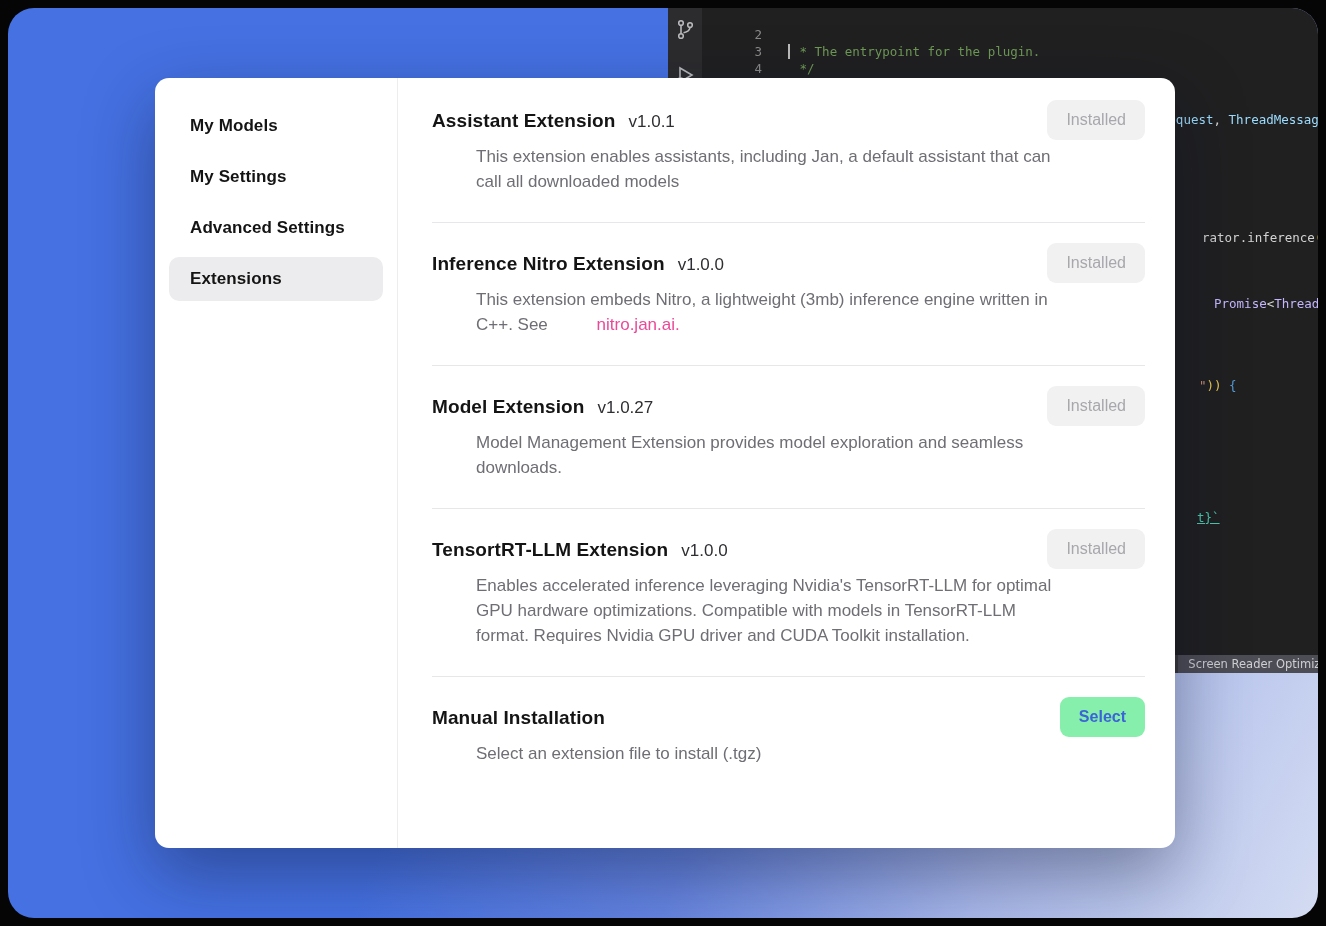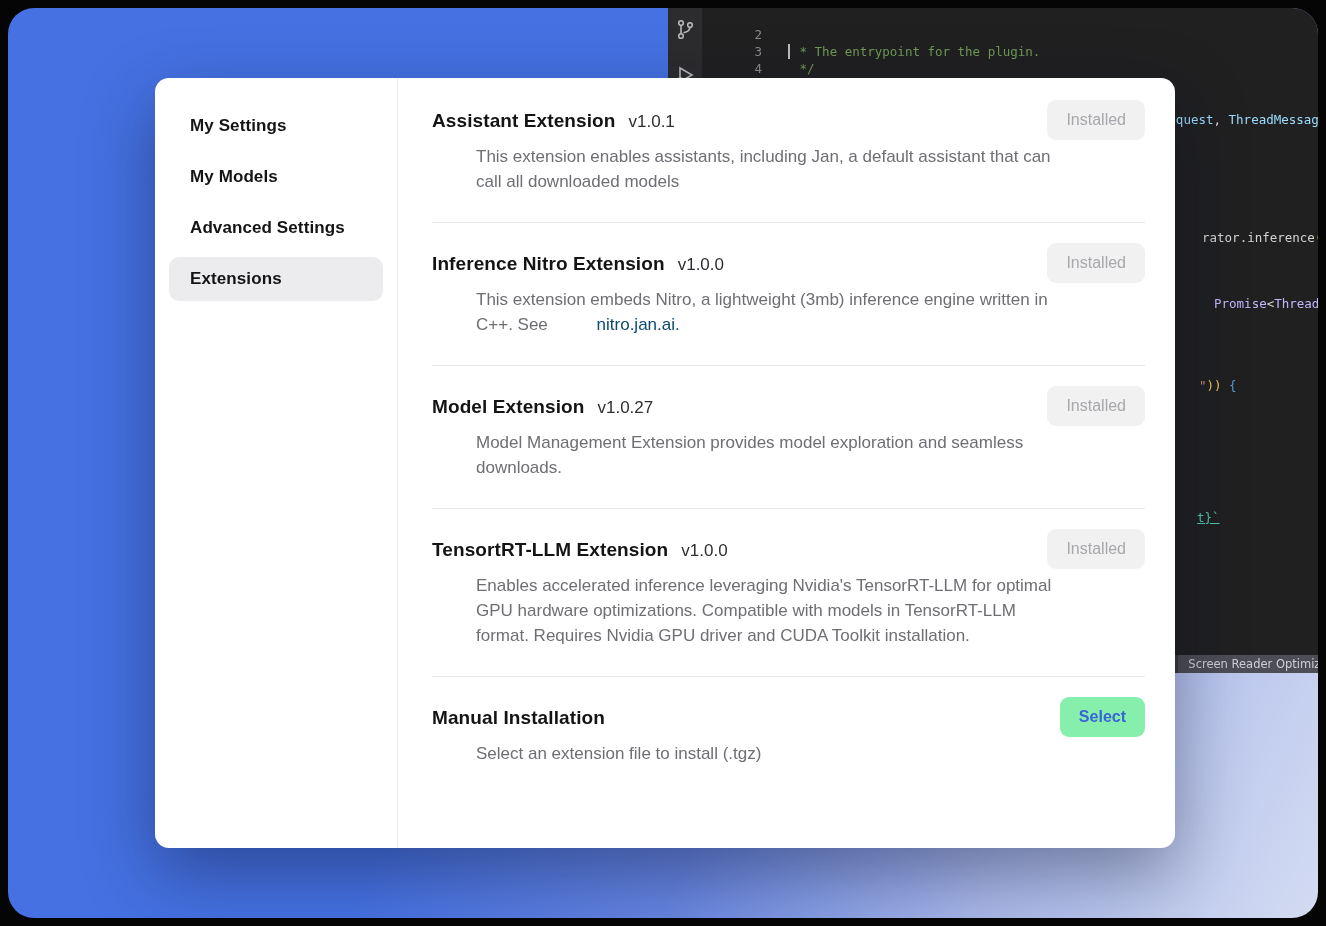--- a/index.html
+++ b/index.html
@@ -49,21 +49,21 @@
                color:#141414; cursor:pointer; letter-spacing:.1px; }
   .side-item.active { background:#ececee; }
   .content { flex:1; padding:32px 30px 0 34px; }
   .ext-row { position:relative; border-bottom:1px solid #e7e7e9; padding:30px 0 28px 0; }
   .ext-row.first { padding-top:0; }
   .ext-row.last { border-bottom:none; }
   .ext-head { display:flex; align-items:baseline; }
   .ext-title { font-size:19px; font-weight:700; color:#141414; letter-spacing:.1px; }
   .ext-version { font-size:17px; font-weight:400; color:#2f2f33; margin-left:13px; }
   .ext-desc { margin-top:12px; max-width:585px; font-size:17px; line-height:25px; color:#6e6e74;margin-left:44px; }
-  .ext-desc a { color:#0c4a6e; text-decoration:none; cursor:pointer;padding-left:44px; }
+  .ext-desc a { color:#ec4899; text-decoration:none; cursor:pointer;padding-left:44px; }
   .btn { position:absolute; right:0; top:20px; border:none; border-radius:9px;
          padding:11px 19px; font-size:16px; font-family:"Liberation Sans", sans-serif; }
   .ext-row.first .btn { top:-10px; }
   .btn.installed { background:#f1f1f2; color:#a7a7ac; font-weight:500; cursor:default; }
   .btn.select { background:#86efac; color:#3b64d8; font-weight:700; cursor:pointer; }
 </style>
 </head>
 <body>
 
 <div class="scene">
@@ -116,22 +116,22 @@
 
     <div class="statusbar">
       <span class="sb-left">go</span>
       <span class="sb-seg">Screen Reader Optimized</span>
     </div>
   </div>
 
   <div class="modal">
 
     <div class="sidebar">
+      <div class="side-item">My Models</div>
       <div class="side-item">My Settings</div>
-      <div class="side-item">My Models</div>
       <div class="side-item">Advanced Settings</div>
       <div class="side-item active">Extensions</div>
     </div>
 
     <div class="content">
 
       <div class="ext-row first">
         <div class="ext-head">
           <span class="ext-title">Assistant Extension</span>
           <span class="ext-version">v1.0.1</span>

